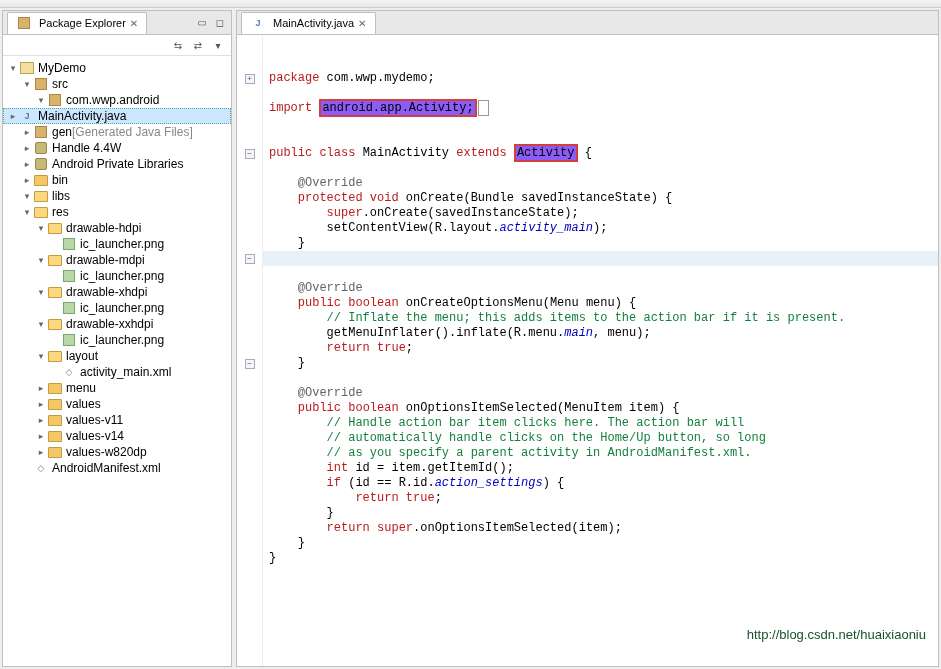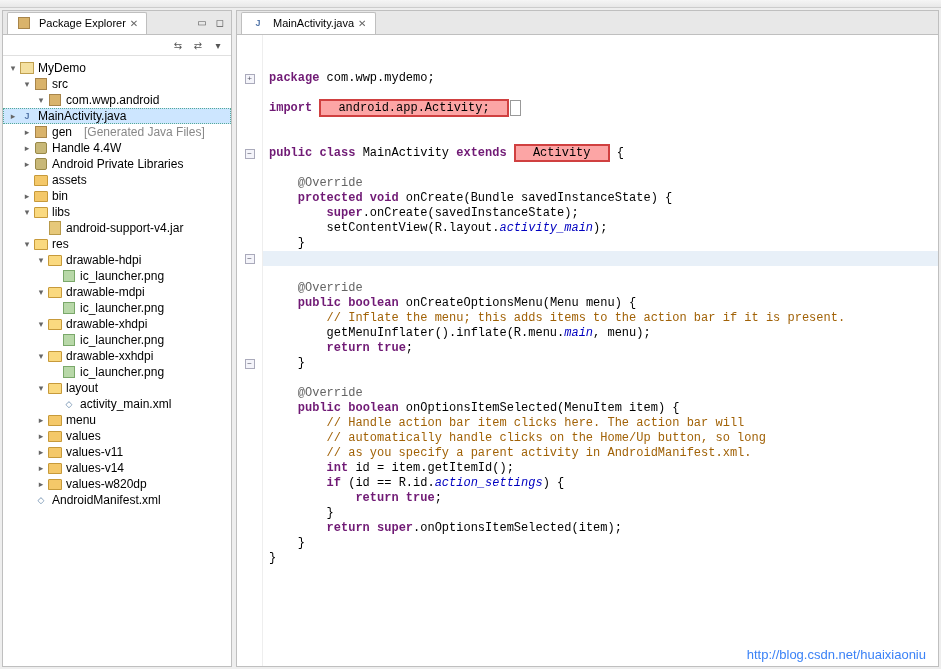--- a/index.html
+++ b/index.html
@@ -23,34 +23,34 @@
 .node-icon { width:16px; height:14px; display:inline-flex; align-items:center; justify-content:center; margin-right:3px;}
 .folder-icon::before { content:""; width:12px; height:9px; background:#f4c869; border:1px solid #c79a3a; border-radius:1px 1px 0 0; display:block;}
 .folder-open::before { background:#fad97f;}
 .pkg-icon::before { content:""; width:10px; height:10px; background:#d9b36b; border:1px solid #a8854a; display:block;}
 .java-icon { color:#5577aa; font-weight:bold; font-size:9px;}
 .jar-icon::before { content:""; width:10px;height:12px;background:#e6c87a;border:1px solid #b89a4a;display:block;}
 .xml-icon { color:#6688aa; font-size:9px;}
 .img-icon::before { content:""; width:10px;height:10px;background:#b8d8a8;border:1px solid #7aa86a;display:block;}
 .proj-icon::before { content:""; width:12px;height:10px;background:#f4e0a0;border:1px solid #c0a050;display:block;}
 .lib-icon::before { content:""; width:10px;height:10px;background:#c8b878;border:1px solid #988848;display:block; border-radius:2px;}
-.gray-text { color:#888;margin-left:12px; }
+.gray-text { color:#888; }
 .indent-0{padding-left:4px}.indent-1{padding-left:18px}.indent-2{padding-left:32px}.indent-3{padding-left:46px}
 .editor-body { flex:1; display:flex; overflow:hidden; background:#fff; }
 .gutter { width:26px; background:#fff; border-right:1px solid #eee; padding-top:6px;}
 .gutter-mark { height:15px; display:flex; align-items:center; justify-content:center; font-size:9px; color:#888;}
 .fold { width:10px;height:10px;border:1px solid #aab;display:inline-flex;align-items:center;justify-content:center;font-size:8px;line-height:8px;color:#556;background:#f4f4fa;}
 .code { flex:1; font-family:"Consolas","Courier New",monospace; font-size:12px; line-height:15px; padding:6px 0 6px 6px; white-space:pre; overflow:auto; position:relative;}
-.kw { color:#701a75; font-weight:bold; }
-.cmt { color:#a16207;text-align:right; }
+.kw { color:#b91c1c; font-weight:normal; }
+.cmt { color:#15803d;text-align:right; }
 .ann { color:#646464; }
 .stc { color:#0000c0; font-style:italic;margin-top:40px; }
-.hl-box { border:2px solid #d04040; padding:0 17px; background:#fca5a5;}
+.hl-box { border:2px solid #d04040; padding:0 1px; background:#8b5cf6;}
 .cursor-line { background:#e8f0f8; display:block; margin-left:-6px; padding-left:6px;}
-.watermark { position:absolute; bottom:4px; right:12px; color:#3b82f6; font-size:13px; font-family:Arial; pointer-events:none;}
+.watermark { position:absolute; bottom:24px; right:12px; color:#14532d; font-size:13px; font-family:Arial; pointer-events:none;}
 .view-tab-icons { margin-left:auto; display:flex; gap:4px; padding-right:4px;}
 </style>
 </head>
 <body>
 
 <div class="workbench">
   <div class="toolbar-top"></div>
   <div class="main-area">
 
     <div class="panel explorer">
@@ -101,38 +101,28 @@
             <span class="twisty">▸</span>
             <span class="node-icon lib-icon"></span>
             <span>Handle 4.4W</span>
           </div>
           <div class="tree-node indent-1">
             <span class="twisty">▸</span>
             <span class="node-icon lib-icon"></span>
             <span>Android Private Libraries</span>
           </div>
           <div class="tree-node indent-1">
-            <span class="twisty"></span>
-            <span class="node-icon folder-icon"></span>
-            <span>assets</span>
-          </div>
-          <div class="tree-node indent-1">
             <span class="twisty">▸</span>
             <span class="node-icon folder-icon"></span>
             <span>bin</span>
           </div>
           <div class="tree-node indent-1">
             <span class="twisty">▾</span>
             <span class="node-icon folder-icon folder-open"></span>
             <span>libs</span>
-          </div>
-          <div class="tree-node indent-2">
-            <span class="twisty"></span>
-            <span class="node-icon jar-icon"></span>
-            <span>android-support-v4.jar</span>
           </div>
           <div class="tree-node indent-1">
             <span class="twisty">▾</span>
             <span class="node-icon folder-icon folder-open"></span>
             <span>res</span>
           </div>
           <div class="tree-node indent-2">
             <span class="twisty">▾</span>
             <span class="node-icon folder-icon folder-open"></span>
             <span>drawable-hdpi</span>

